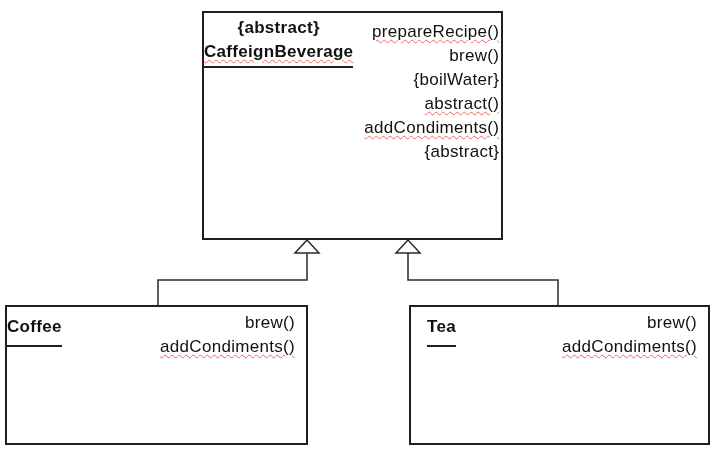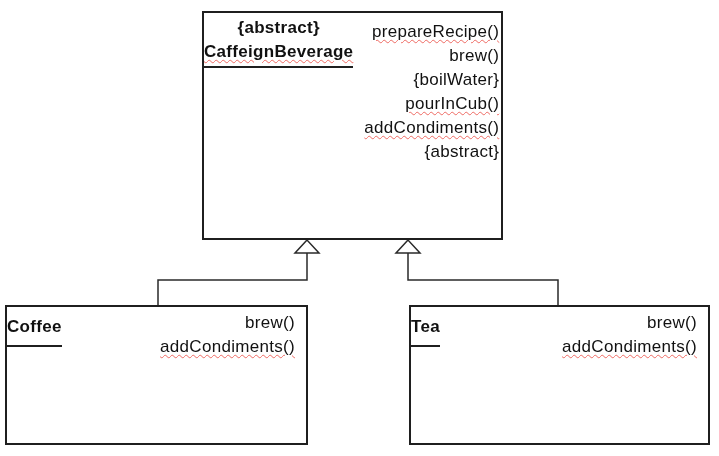--- a/index.html
+++ b/index.html
@@ -56,21 +56,21 @@
     text-decoration-thickness: 1px;
     text-underline-offset: 2px;
   }
   
   #parent-box { left: 202px; top: 11px; width: 301px; height: 229px; }
   #parent-box .box-header { height: 55px; padding-top: 3px; }
   #parent-box .box-attrs { height: 40px; }
   #parent-box .box-methods { padding-top: 7px; }
   
   #coffee-box { left: 5px; top: 305px; width: 303px; height: 140px; }
-  #tea-box    { left: 409px; top: 305px; width: 301px; height: 140px; }
+  #tea-box    { left: 409px; top: 305px; width: 301px; height: 140px; padding-left: 16px; }
   .child .box-header { height: 40px; padding-top: 8px; }
   .child .box-attrs { height: 42px; }
   .child .box-methods { padding-top: 4px; padding-left: 13px; }
 </style>
 </head>
 <body>
 
 <div class="canvas">
 
   <svg class="connectors" width="719" height="456" viewBox="0 0 719 456" xmlns="http://www.w3.org/2000/svg">
@@ -86,21 +86,21 @@
 
   <div class="class-box" id="parent-box">
     <div class="box-header">
       <div>{abstract}</div>
       <div><span class="squiggle">CaffeignBeverage</span></div>
     </div>
     <div class="box-attrs"></div>
     <div class="box-methods">
       <div><span class="squiggle">prepareRecipe()</span><span></span></div>
       <div><span class="squiggle"></span><span>brew() {boilWater}</span></div>
-      <div><span class="squiggle">pourInCub()</span><span></span></div>
+      <div><span class="squiggle">abstract()</span><span></span></div>
       <div><span class="squiggle">addCondiments()</span><span> {abstract}</span></div>
     </div>
   </div>
 
   <div class="class-box child" id="coffee-box">
     <div class="box-header">
       <span>Coffee</span>
     </div>
     <div class="box-attrs"></div>
     <div class="box-methods">

